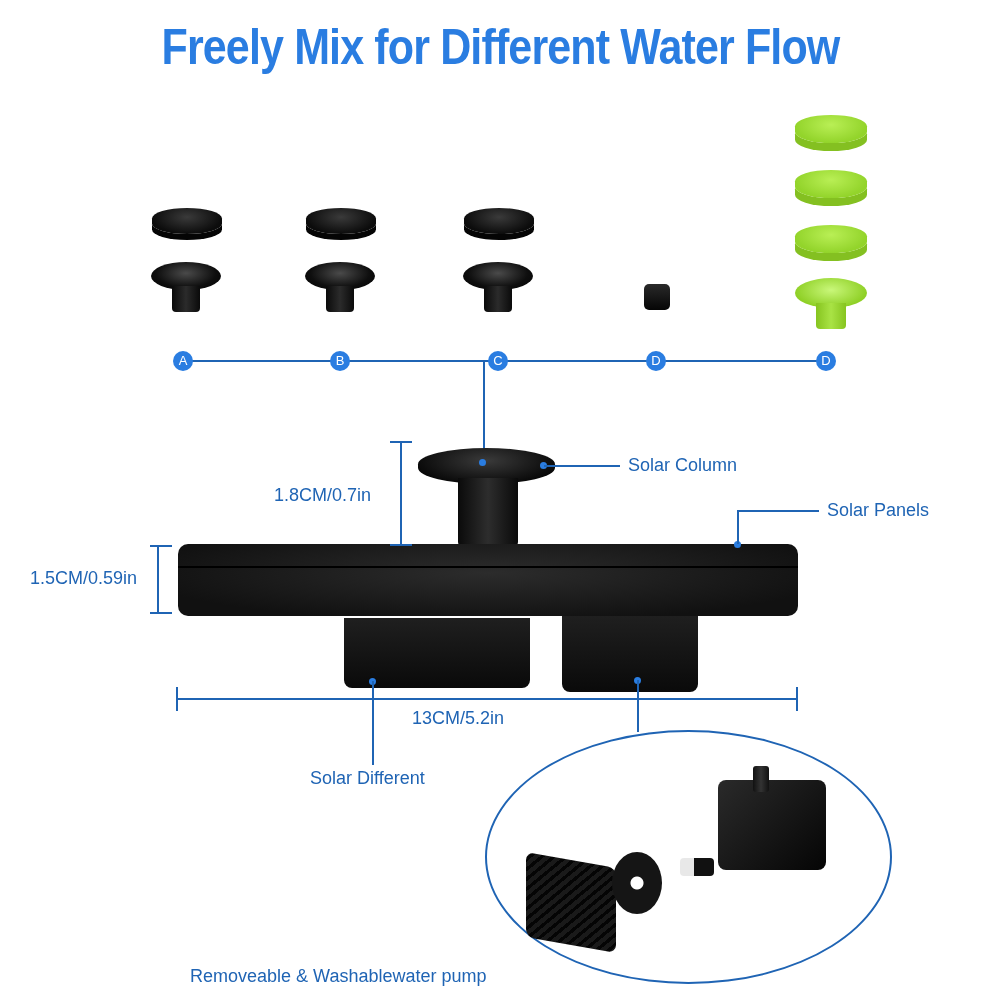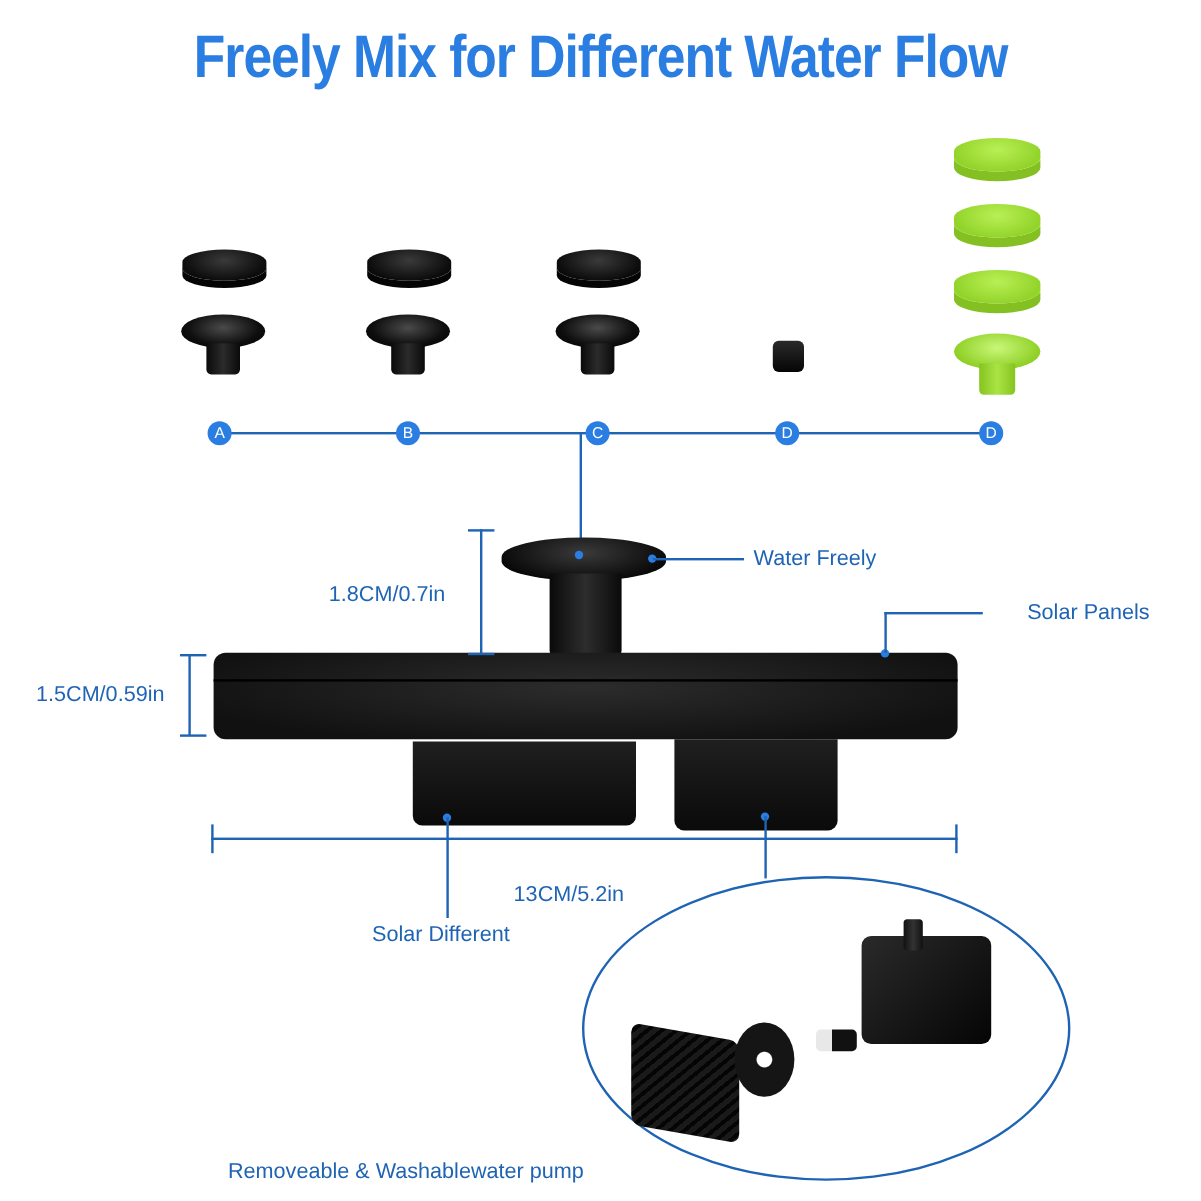--- a/index.html
+++ b/index.html
@@ -85,41 +85,41 @@
   <div class="foam" style="left:178px;top:544px;width:620px;height:72px;border-radius:10px;"></div>
   <div class="abs" style="left:178px;top:566px;width:620px;height:2px;background:#000;"></div>
 
   <div class="box-dark" style="left:344px;top:618px;width:186px;height:70px;"></div>
   <div class="box-dark" style="left:562px;top:616px;width:136px;height:76px;"></div>
 </div>
 
 <div class="dot" style="left:479px;top:459px;"></div>
 <div class="dot" style="left:540px;top:462px;"></div>
 <div class="hline" style="left:544px;top:465px;width:76px;"></div>
-<div class="label" style="left:628px;top:455px;">Water Freely</div>
+<div class="label" style="left:628px;top:455px;">Solar Column</div>
 
 <div class="dot" style="left:734px;top:541px;"></div>
 <div class="vline" style="left:737px;top:510px;height:34px;"></div>
 <div class="hline" style="left:737px;top:510px;width:82px;"></div>
-<div class="label" style="left:827px;top:500px;margin-left:29px;">Solar Panels</div>
+<div class="label" style="left:827px;top:500px;">Solar Panels</div>
 
 <div class="hline" style="left:390px;top:441px;width:22px;"></div>
 <div class="vline" style="left:400px;top:441px;height:104px;"></div>
 <div class="hline" style="left:390px;top:544px;width:22px;"></div>
 <div class="label" style="left:274px;top:485px;">1.8CM/0.7in</div>
 
 <div class="hline" style="left:150px;top:545px;width:22px;"></div>
 <div class="vline" style="left:157px;top:545px;height:68px;"></div>
 <div class="hline" style="left:150px;top:612px;width:22px;"></div>
 <div class="label" style="left:30px;top:568px;">1.5CM/0.59in</div>
 
 <div class="vline" style="left:176px;top:687px;height:24px;"></div>
 <div class="hline" style="left:176px;top:698px;width:622px;"></div>
 <div class="vline" style="left:796px;top:687px;height:24px;"></div>
-<div class="label" style="left:428px;top:708px;margin-top:27px;">13CM/5.2in</div>
+<div class="label" style="left:412px;top:708px;">13CM/5.2in</div>
 
 <div class="dot" style="left:369px;top:678px;"></div>
 <div class="vline" style="left:372px;top:681px;height:84px;"></div>
 <div class="label" style="left:310px;top:768px;">Solar Different</div>
 
 <div class="dot" style="left:634px;top:677px;"></div>
 <div class="vline" style="left:637px;top:680px;height:52px;"></div>
 <div class="ellipse-frame" style="left:485px;top:730px;width:403px;height:250px;"></div>
 
 <div>

